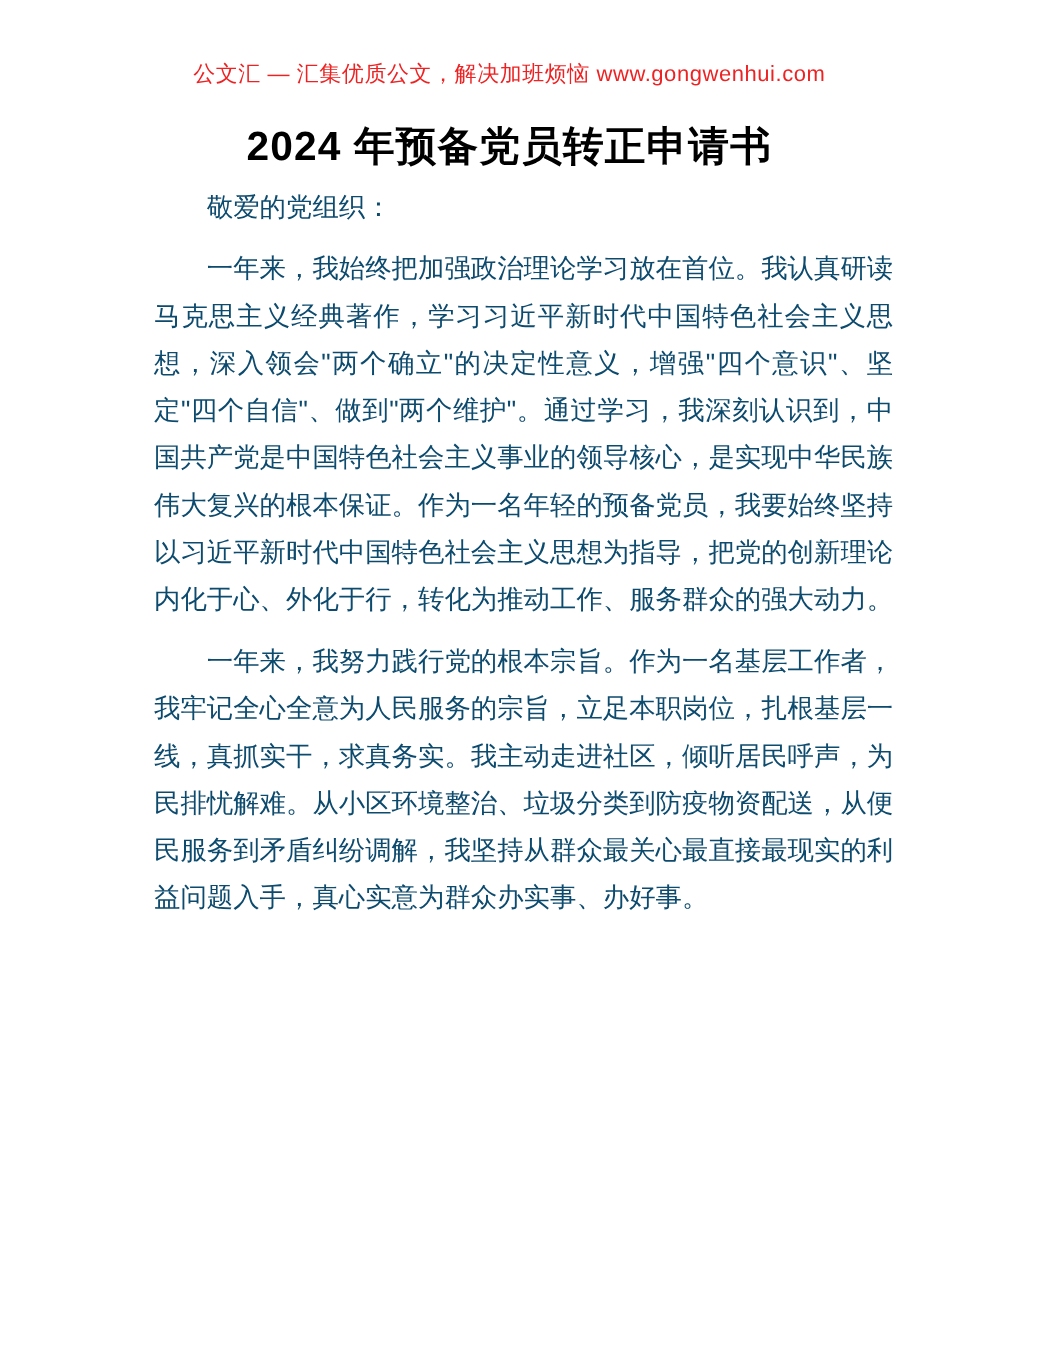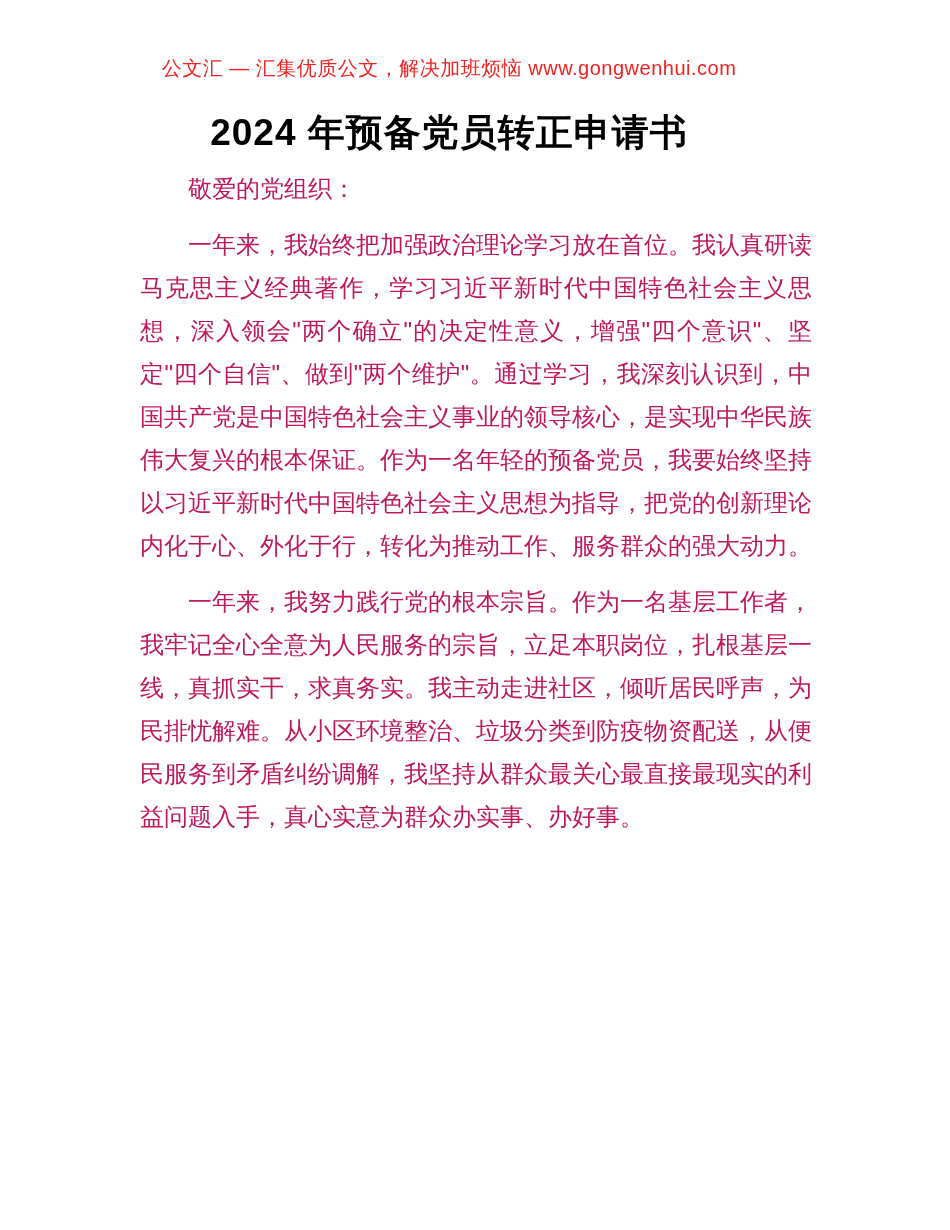--- a/index.html
+++ b/index.html
@@ -8,20 +8,21 @@
     background: #ffffff;
   }
   .page {
     position: relative;
     width: 898px;
     height: 1230px;
     background: #ffffff;
     overflow: hidden;
     font-family: "Liberation Sans", "DejaVu Sans", sans-serif;
     color: #000000;
+    padding-left: 28px;
   }
   .promo {
     position: absolute;
     top: 55px;
     left: 0;
     width: 100%;
     text-align: center;
     font-size: 20px;
     line-height: 26px;
     color: #ee2222;
@@ -43,21 +44,21 @@
   }
   .doc-body {
     position: absolute;
     top: 167px;
     left: 140px;
     width: 672px;
     font-size: 24px;
     line-height: 43px;
     text-align: justify;
     text-justify: inter-ideograph;
-    color: #be185d;
+    color: #0c4a6e;
   }
   .doc-body p {
     margin: 0 0 13px 0;
     text-indent: 2em;
   }
 </style>
 </head>
 <body>
 
 <div class="page">

